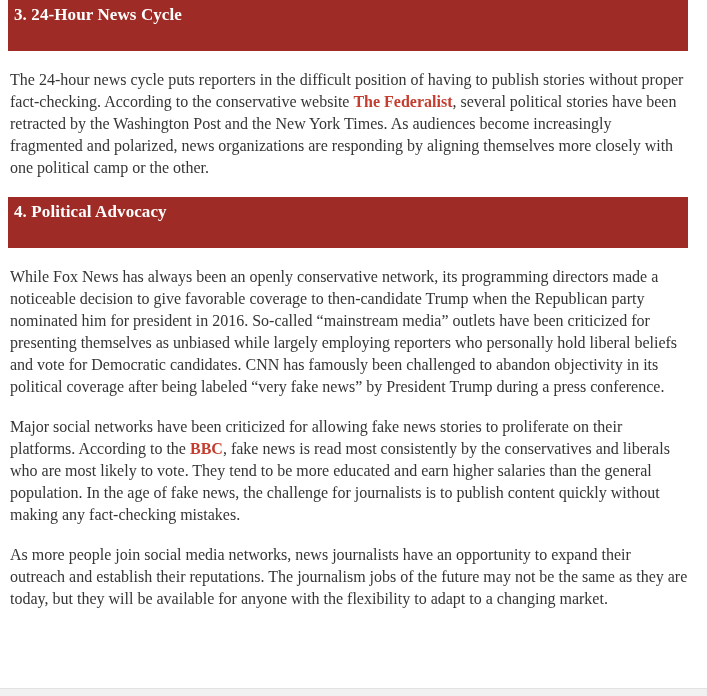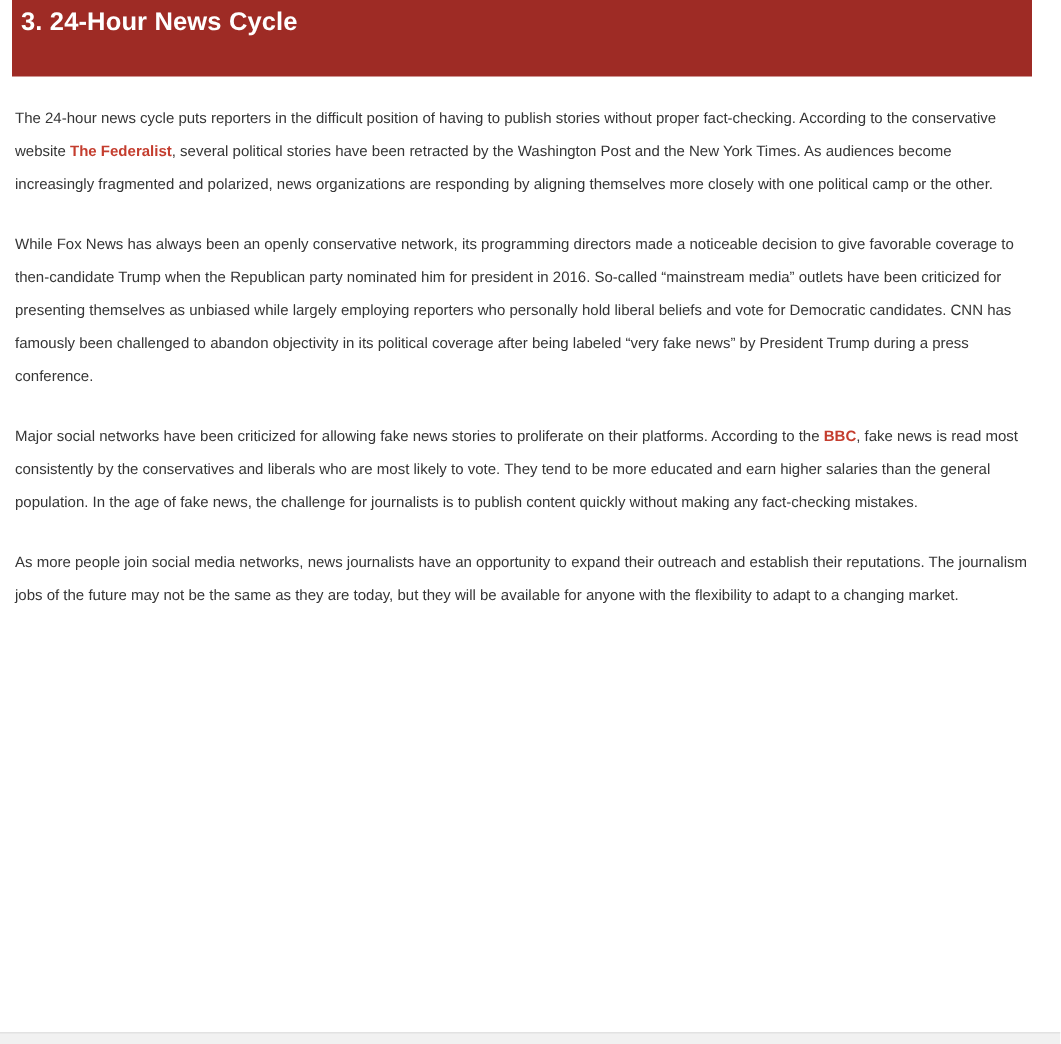--- a/index.html
+++ b/index.html
@@ -26,27 +26,29 @@
   }
   .section-heading {
     background: var(--accent);
     color: #ffffff;
     font-size: 17px;
     line-height: 21px;
     font-weight: bold;
     letter-spacing: 0.1px;
     margin: 0;
     padding: 4px 8px 26px 6px;
+    font-family: Liberation Serif, serif;
   }
   .section-paragraph {
-    font-size: 10px;
+    font-size: 16px;
     line-height: 22px;
     margin: 18px 0;
     padding-left: 2px;
     color: var(--text);
+    font-family: Liberation Serif, serif;
   }
   .inline-link {
     color: var(--link);
     font-weight: bold;
     text-decoration: none;
     cursor: pointer;
   }
   .bottom-strip {
     position: absolute;
     left: 0;
@@ -59,20 +61,21 @@
 </style>
 </head>
 <body>
 
 <main class="content" id="article">
     <section>
       <h2 class="section-heading">3. 24-Hour News Cycle</h2>
       <p class="section-paragraph"><span>The 24-hour news cycle puts reporters in the difficult position of having to publish stories without proper fact-checking. According to the conservative website </span><a class="inline-link">The Federalist</a><span>, several political stories have been retracted by the Washington Post and the New York Times. As audiences become increasingly fragmented and polarized, news organizations are responding by aligning themselves more closely with one political camp or the other.</span></p>
     </section>
     <section>
+      <h2 class="section-heading">4. Political Advocacy</h2>
       <p class="section-paragraph"><span>While Fox News has always been an openly conservative network, its programming directors made a noticeable decision to give favorable coverage to then-candidate Trump when the Republican party nominated him for president in 2016. So-called “mainstream media” outlets have been criticized for presenting themselves as unbiased while largely employing reporters who personally hold liberal beliefs and vote for Democratic candidates. CNN has famously been challenged to abandon objectivity in its political coverage after being labeled “very fake news” by President Trump during a press conference.</span></p>
     </section>
     <section>
       <p class="section-paragraph"><span>Major social networks have been criticized for allowing fake news stories to proliferate on their platforms. According to the </span><a class="inline-link">BBC</a><span>, fake news is read most consistently by the conservatives and liberals who are most likely to vote. They tend to be more educated and earn higher salaries than the general population. In the age of fake news, the challenge for journalists is to publish content quickly without making any fact-checking mistakes.</span></p>
       <p class="section-paragraph"><span>As more people join social media networks, news journalists have an opportunity to expand their outreach and establish their reputations. The journalism jobs of the future may not be the same as they are today, but they will be available for anyone with the flexibility to adapt to a changing market.</span></p>
     </section>
   </main>
 
 <div class="bottom-strip"></div>
 

